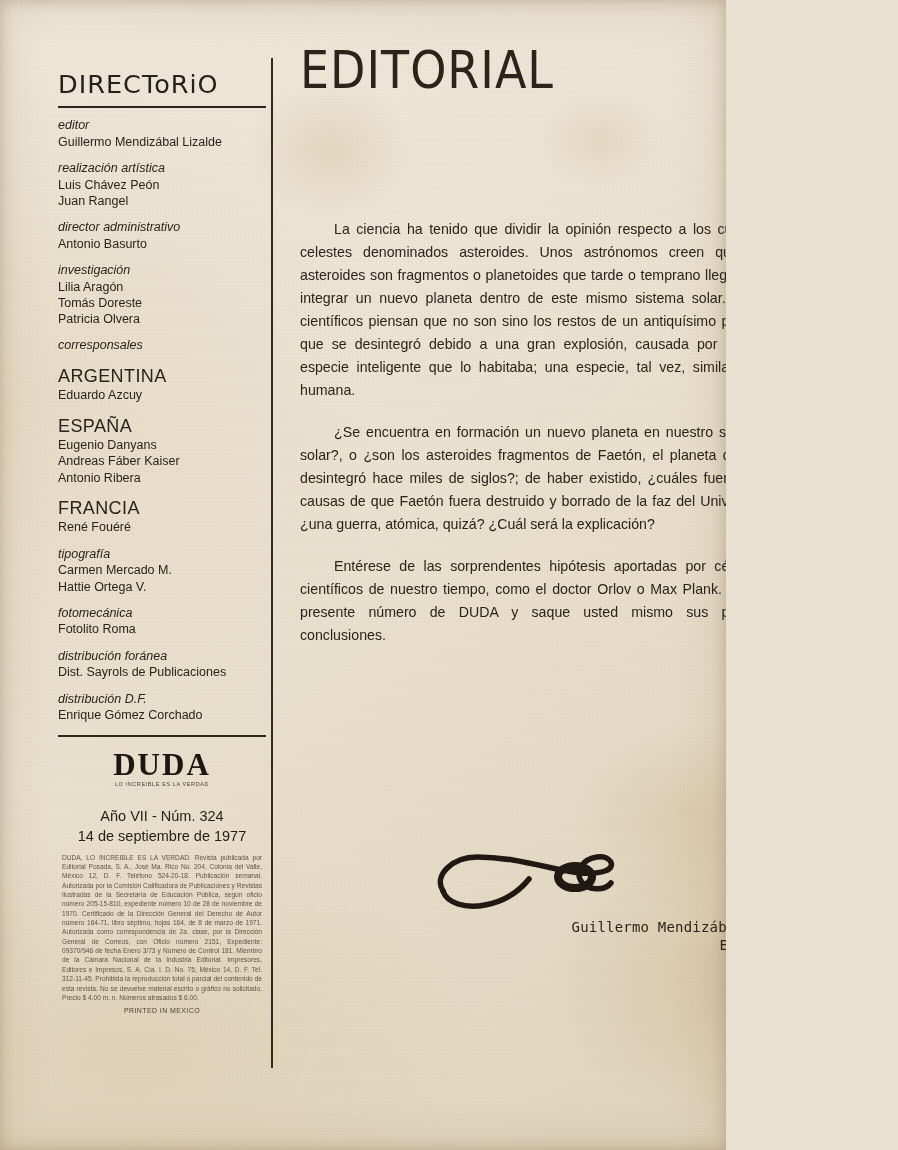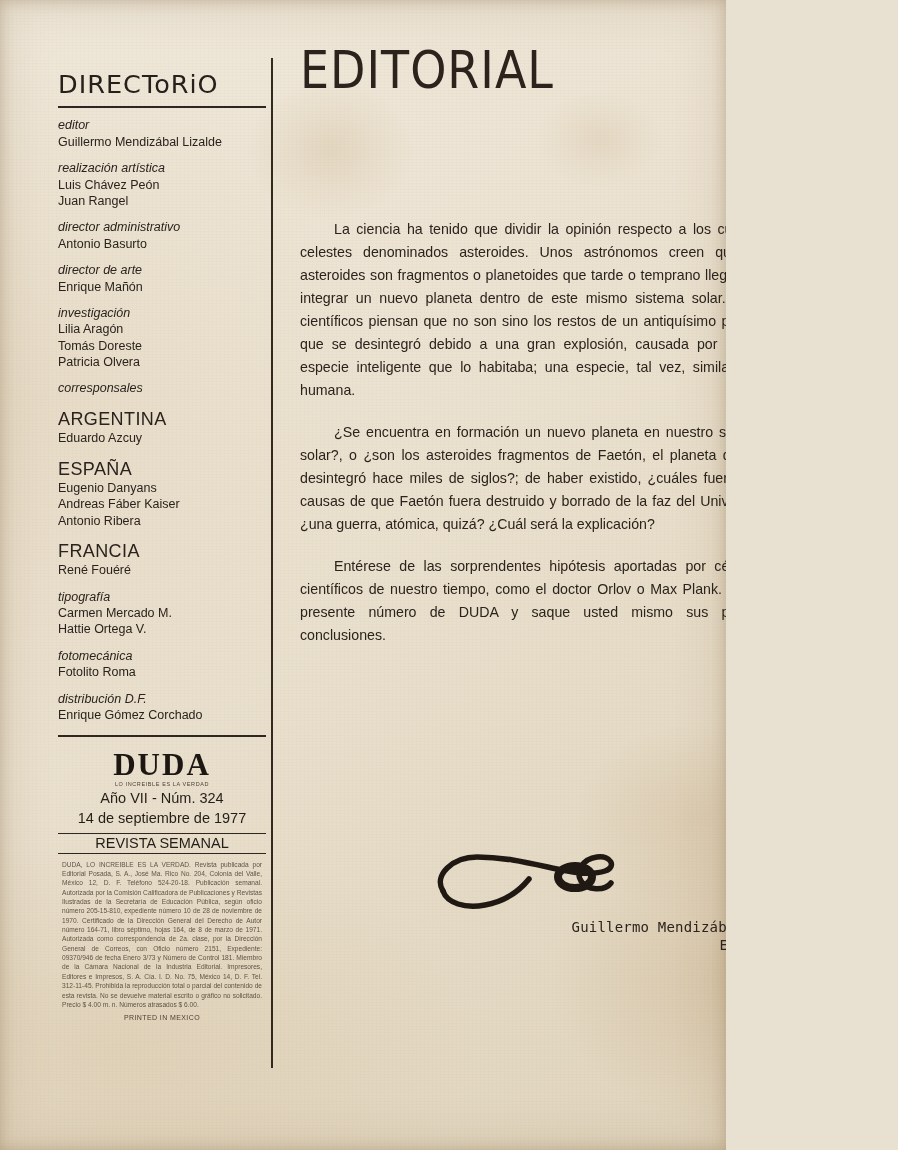--- a/index.html
+++ b/index.html
@@ -129,21 +129,21 @@
     font-family: "Liberation Sans", sans-serif;
     font-size: 5.5px;
     letter-spacing: .6px;
     color: #4b3f33;
     margin-top: 1px;
   }
   .issue-line {
     font-family: "Liberation Sans", sans-serif;
     font-size: 14.5px;
     color: #241e18;
-    margin-top: 2px;
+    margin-top: 20px;
     line-height: 1.35;
   }
   .weekly {
     font-family: "Liberation Sans", sans-serif;
     font-size: 14.5px;
     color: #241e18;
     border-top: 1.5px solid #2e2620;
     border-bottom: 1.5px solid #2e2620;
     padding: 1px 0 2px 0;
     margin-top: 4px;
@@ -252,24 +252,20 @@
           <div class="staff-group">
             <div class="role">realización artística</div>
             <div class="person">Luis Chávez Peón</div>
             <div class="person">Juan Rangel</div>
           </div>
           <div class="staff-group">
             <div class="role">director administrativo</div>
             <div class="person">Antonio Basurto</div>
           </div>
           <div class="staff-group">
-            <div class="role">director de arte</div>
-            <div class="person">Enrique Mañón</div>
-          </div>
-          <div class="staff-group">
             <div class="role">investigación</div>
             <div class="person">Lilia Aragón</div>
             <div class="person">Tomás Doreste</div>
             <div class="person">Patricia Olvera</div>
           </div>
           <div class="staff-group">
             <div class="role">corresponsales</div>
           </div>
           <div class="staff-group">
             <div class="role caps">ARGENTINA</div>
@@ -286,35 +282,38 @@
             <div class="person">René Fouéré</div>
           </div>
           <div class="staff-group">
             <div class="role">tipografía</div>
             <div class="person">Carmen Mercado M.</div>
             <div class="person">Hattie Ortega V.</div>
           </div>
           <div class="staff-group">
             <div class="role">fotomecánica</div>
             <div class="person">Fotolito Roma</div>
+          </div>
+          <div class="staff-group">
+            <div class="role">distribución foránea</div>
+            <div class="person">Dist. Sayrols de Publicaciones</div>
           </div>
           <div class="staff-group">
             <div class="role">distribución D.F.</div>
             <div class="person">Enrique Gómez Corchado</div>
           </div>
         </div>
 
       <div class="rule-bottom"></div>
 
       <div class="duda-block">
         <div class="duda-logo">DUDA</div>
         <div class="duda-sub">LO INCREIBLE ES LA VERDAD</div>
         <div class="issue-line">Año VII - Núm. 324</div>
         <div class="issue-line" style="margin-top:0">14 de septiembre de 1977</div>
-        <div class="weekly">REVISTA SEMANAL</div>
         <div class="fineprint">DUDA, LO INCREIBLE ES LA VERDAD. Revista publicada por Editorial Posada, S. A., José Ma. Rico No. 204, Colonia del Valle, México 12, D. F. Teléfono 524-20-18. Publicación semanal. Autorizada por la Comisión Calificadora de Publicaciones y Revistas Ilustradas de la Secretaría de Educación Pública, según oficio número 205-15-810, expediente número 10 de 28 de noviembre de 1970. Certificado de la Dirección General del Derecho de Autor número 164-71, libro séptimo, hojas 164, de 8 de marzo de 1971. Autorizada como correspondencia de 2a. clase, por la Dirección General de Correos, con Oficio número 2151, Expediente: 09370/946 de fecha Enero 3/73 y Número de Control 181. Miembro de la Cámara Nacional de la Industria Editorial. Impresores, Editores e Impresos, S. A. Cía. I. D. No. 75, México 14, D. F. Tel. 312-11-45. Prohibida la reproducción total o parcial del contenido de esta revista. No se devuelve material escrito o gráfico no solicitado. Precio $ 4.00 m. n. Números atrasados $ 6.00.</div>
         <div class="printed">PRINTED IN MEXICO</div>
       </div>
     </div>
 
     <div class="divider"></div>
 
     <div class="right-col">
       <div class="editorial-title">EDITORIAL</div>
       <div class="editorial-body" id="editorial-body">

